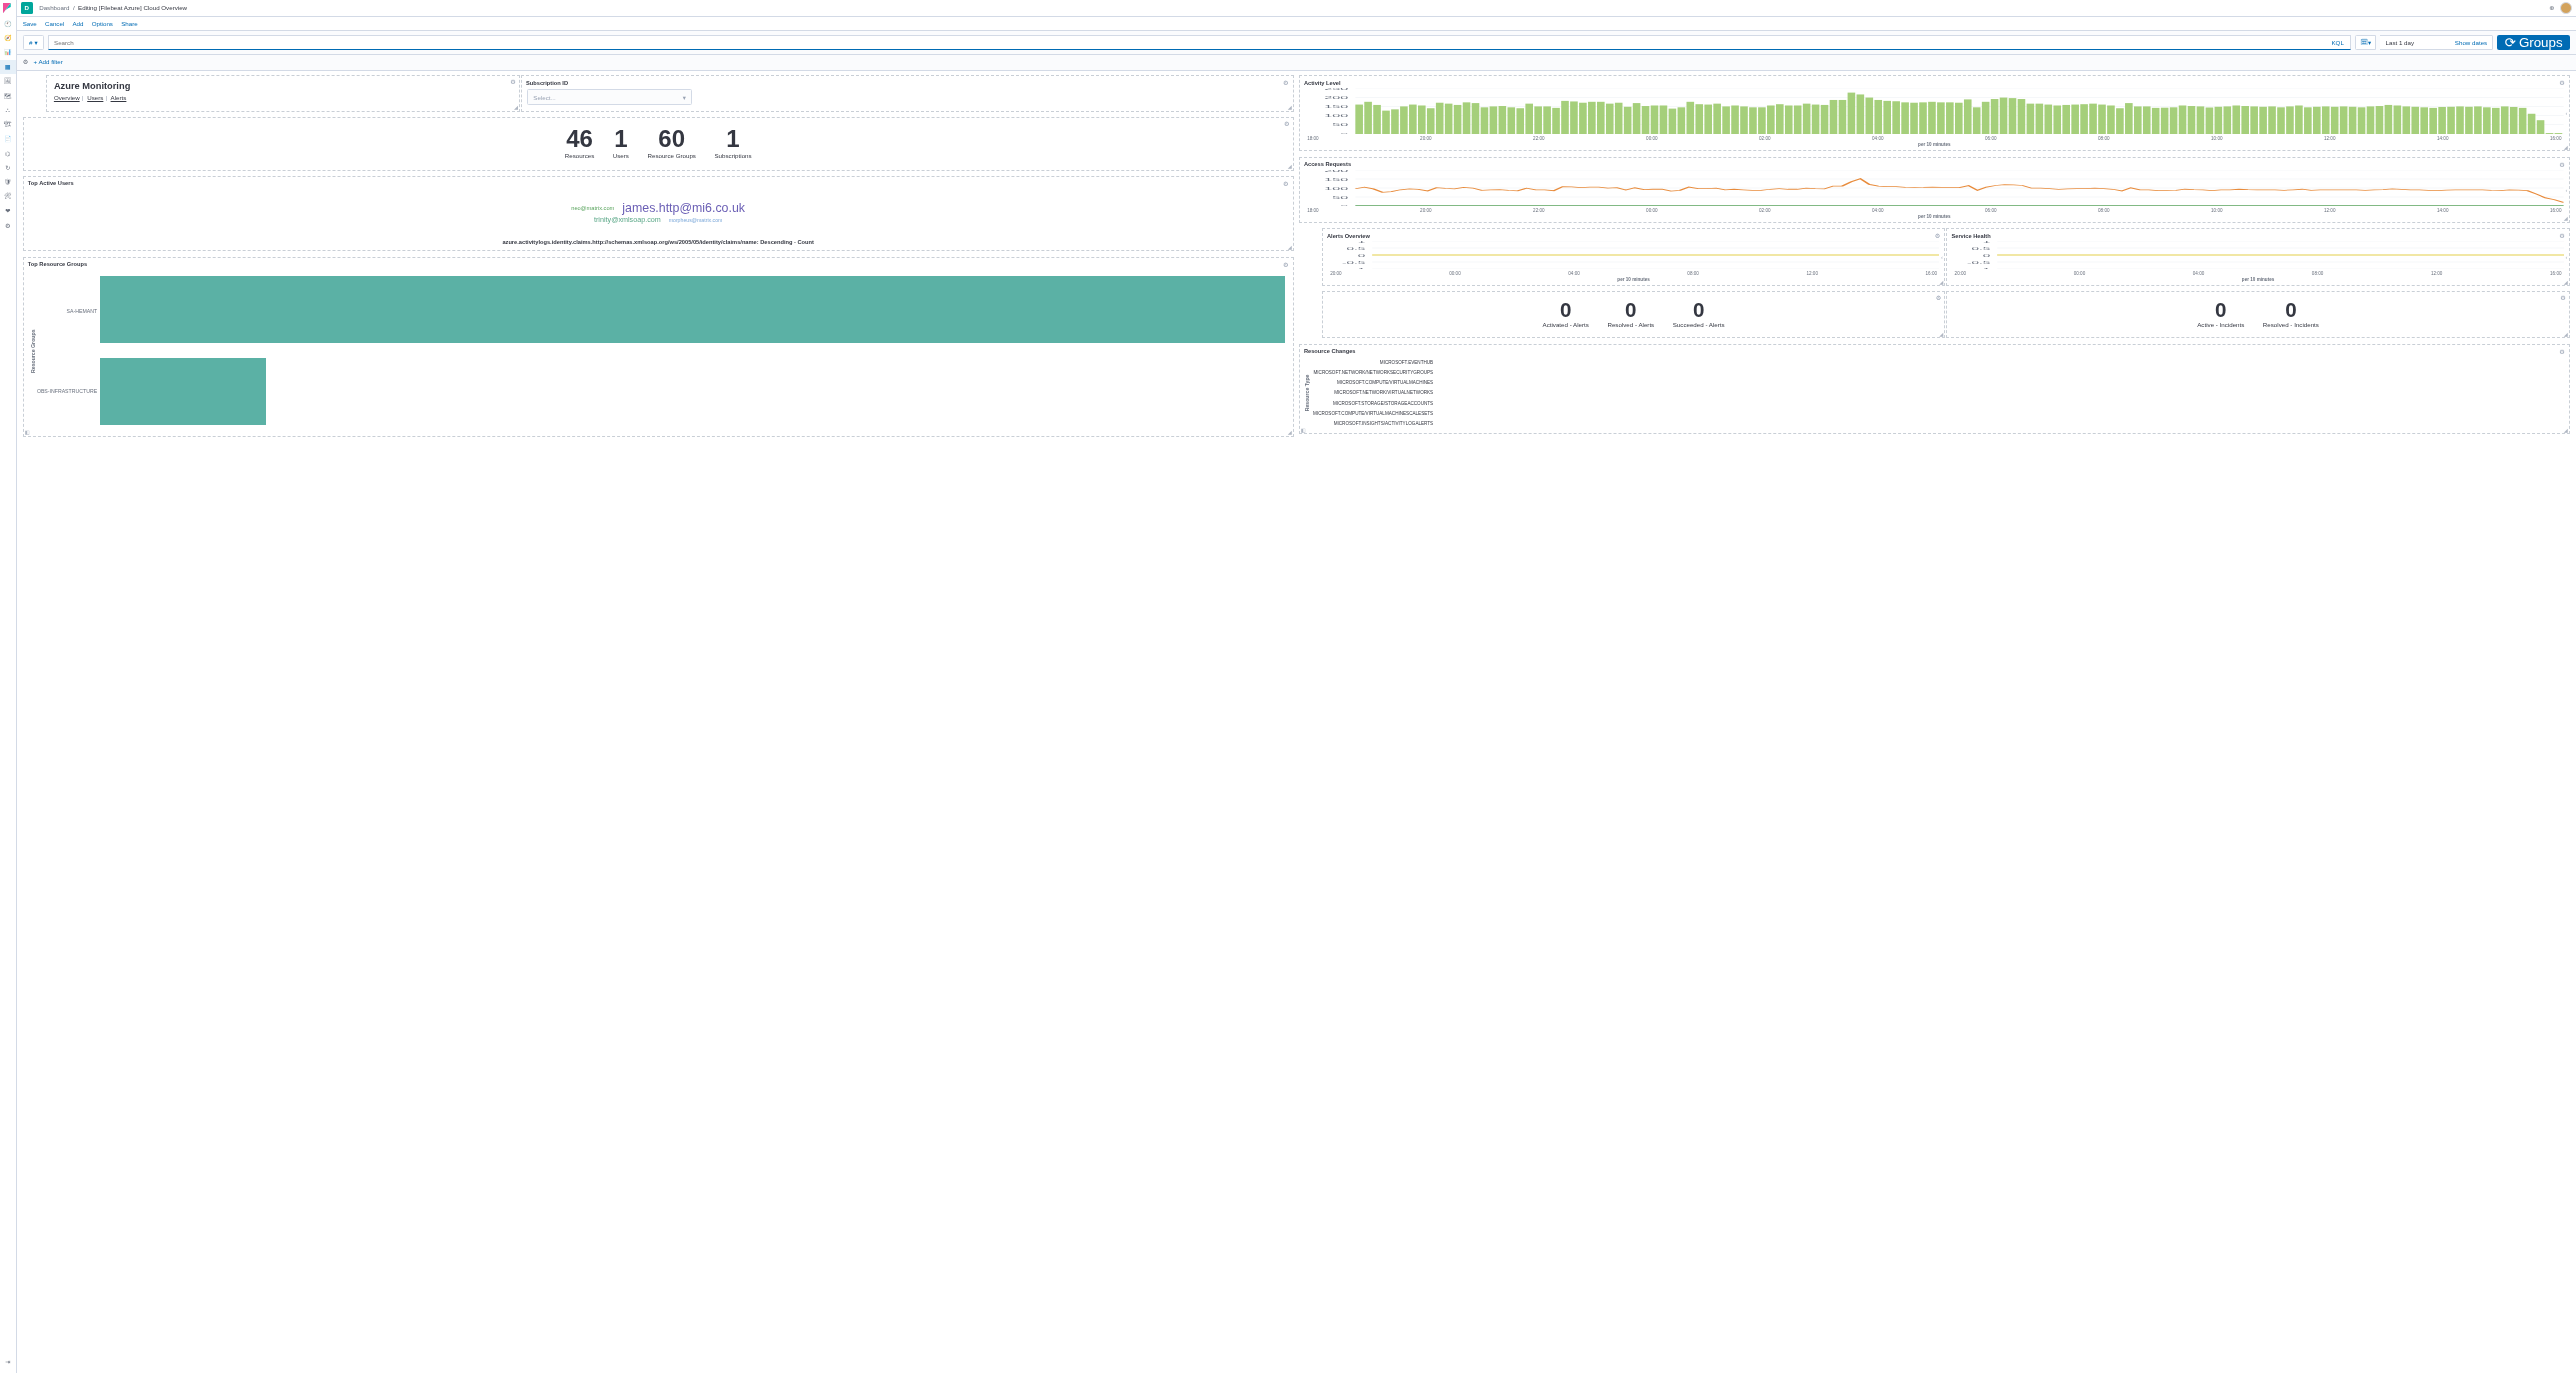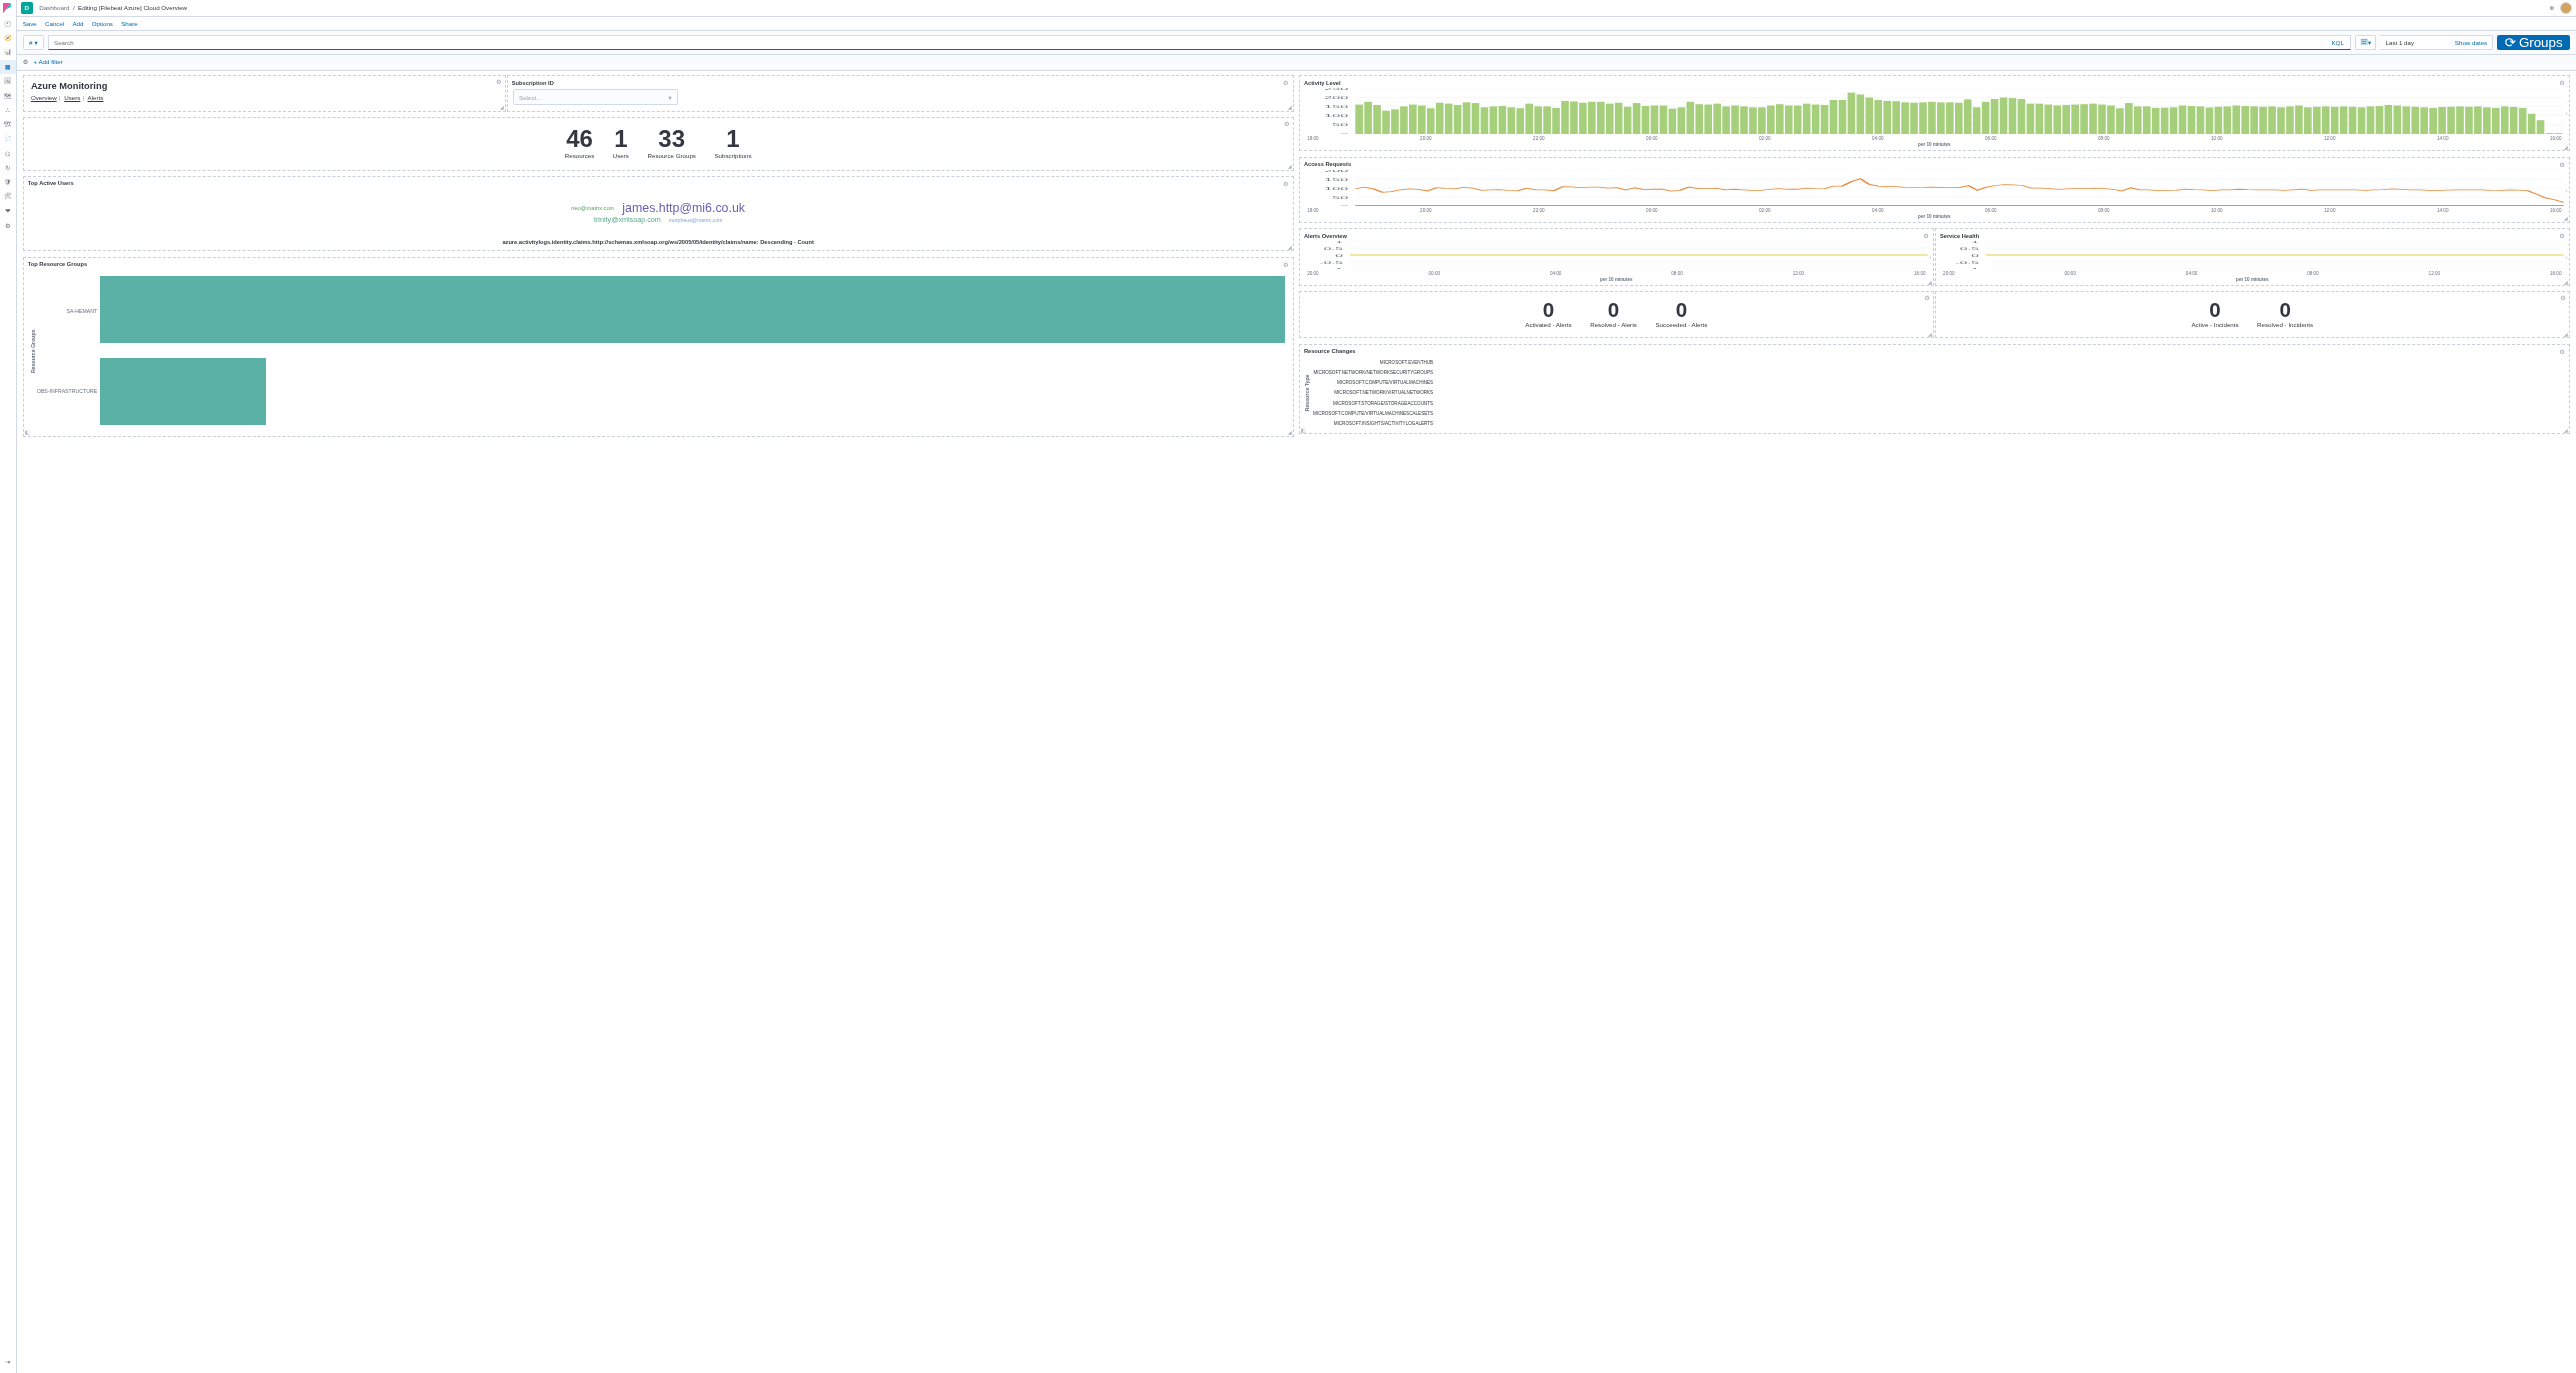--- a/index.html
+++ b/index.html
@@ -33,21 +33,21 @@
   .date-range { flex:0 0 113px; display:flex; border:0.5px solid #d3dae6; border-left:none; background:#fff; align-items:center; padding:0 5.2px; border-radius:0 1.5px 1.5px 0; cursor:pointer; justify-content:space-between; }
   .date-range .show-dates { color:#006bb4; }
   .refresh-btn { background:#006bb4; color:#fff; border:none; border-radius:2.1px; padding:0 7.2px; display:flex; align-items:center; gap:3.1px; cursor:pointer; }
   
   .filterrow { padding:3.1px 6.2px 5.2px; background:#fafbfd; border-bottom:0.5px solid #d3dae6; display:flex; align-items:center; gap:5.2px; }
   .add-filter { color:#006bb4; cursor:pointer; }
   
   .canvas { flex:1; overflow:auto; padding:4.1px 6.2px 10.3px; background:#fff; }
   .grid { display:grid; grid-template-columns: 1fr 1fr; gap:5.2px; align-items:start; }
   .col { display:flex; flex-direction:column; gap:5.2px; }
-  .row { display:flex; gap:1px; }
+  .row { display:flex; gap:1px;margin-left:23px; }
   .panel { border:0.5px dashed #c9cfd6; background:#fff; position:relative; }
   .panel-header { display:flex; align-items:center; justify-content:space-between; padding:3.1px 4.1px 1px; }
   .panel-title { font-weight:700; font-size:5.7px; color:#343741; }
   .panel-gear { color:#98a2b3; cursor:pointer; }
   .panel-body { padding:2.1px 5.2px 5.2px; }
   .dash-title { font-size:9.3px; font-weight:700; padding:5.2px 7.2px 2.1px; }
   .dash-links { padding:0 7.2px 6.2px; }
   .dash-links a { color:#343741; text-decoration:underline; cursor:pointer; }
   .dash-links span.sep { padding:0 2.1px; color:#98a2b3; }
   .select-wrap { padding: 2.1px 5.2px 6.2px; }
@@ -201,21 +201,21 @@
           <div class="stats-row" id="stats-main">
               <div class="stat">
                 <div class="num" style="font-size:24px">46</div>
                 <div class="lbl">Resources</div>
               </div>
               <div class="stat">
                 <div class="num" style="font-size:24px">1</div>
                 <div class="lbl">Users</div>
               </div>
               <div class="stat">
-                <div class="num" style="font-size:24px">33</div>
+                <div class="num" style="font-size:24px">60</div>
                 <div class="lbl">Resource Groups</div>
               </div>
               <div class="stat">
                 <div class="num" style="font-size:24px">1</div>
                 <div class="lbl">Subscriptions</div>
               </div>
             </div>
           <span class="resize">◢</span>
         </div>
 

